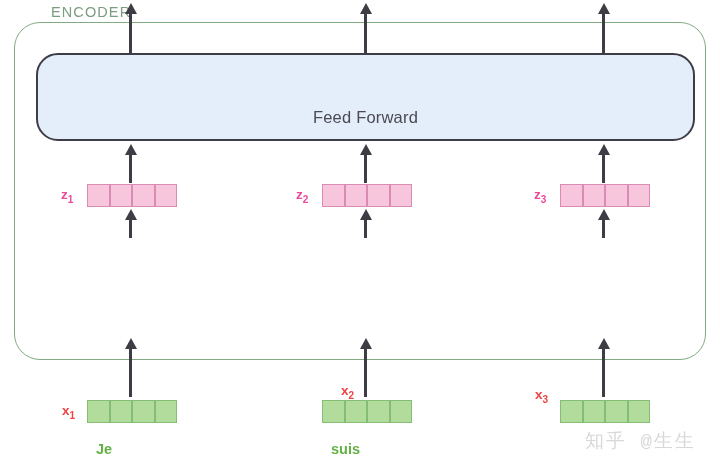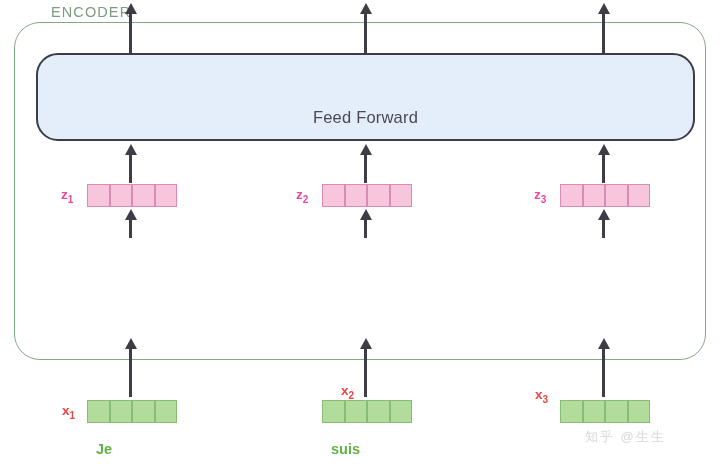--- a/index.html
+++ b/index.html
@@ -135,25 +135,25 @@
     font-weight: bold;
     color: #62b144;
     white-space: nowrap;
   }
 
   
   .watermark {
     position: absolute;
     left: 585px;
     top: 428px;
-    font-size: 13px;
+    font-size: 19px;
     color: #d8d8d8;
     letter-spacing: 2px;
     white-space: nowrap;
-    font-family: Liberation Sans, sans-serif;
+    font-family: Liberation Mono, monospace;
   }
 </style>
 </head>
 <body>
 
 <div id="stage">
 
   <div class="encoder-frame"></div>
   <div class="encoder-label">ENCODER</div>
 

